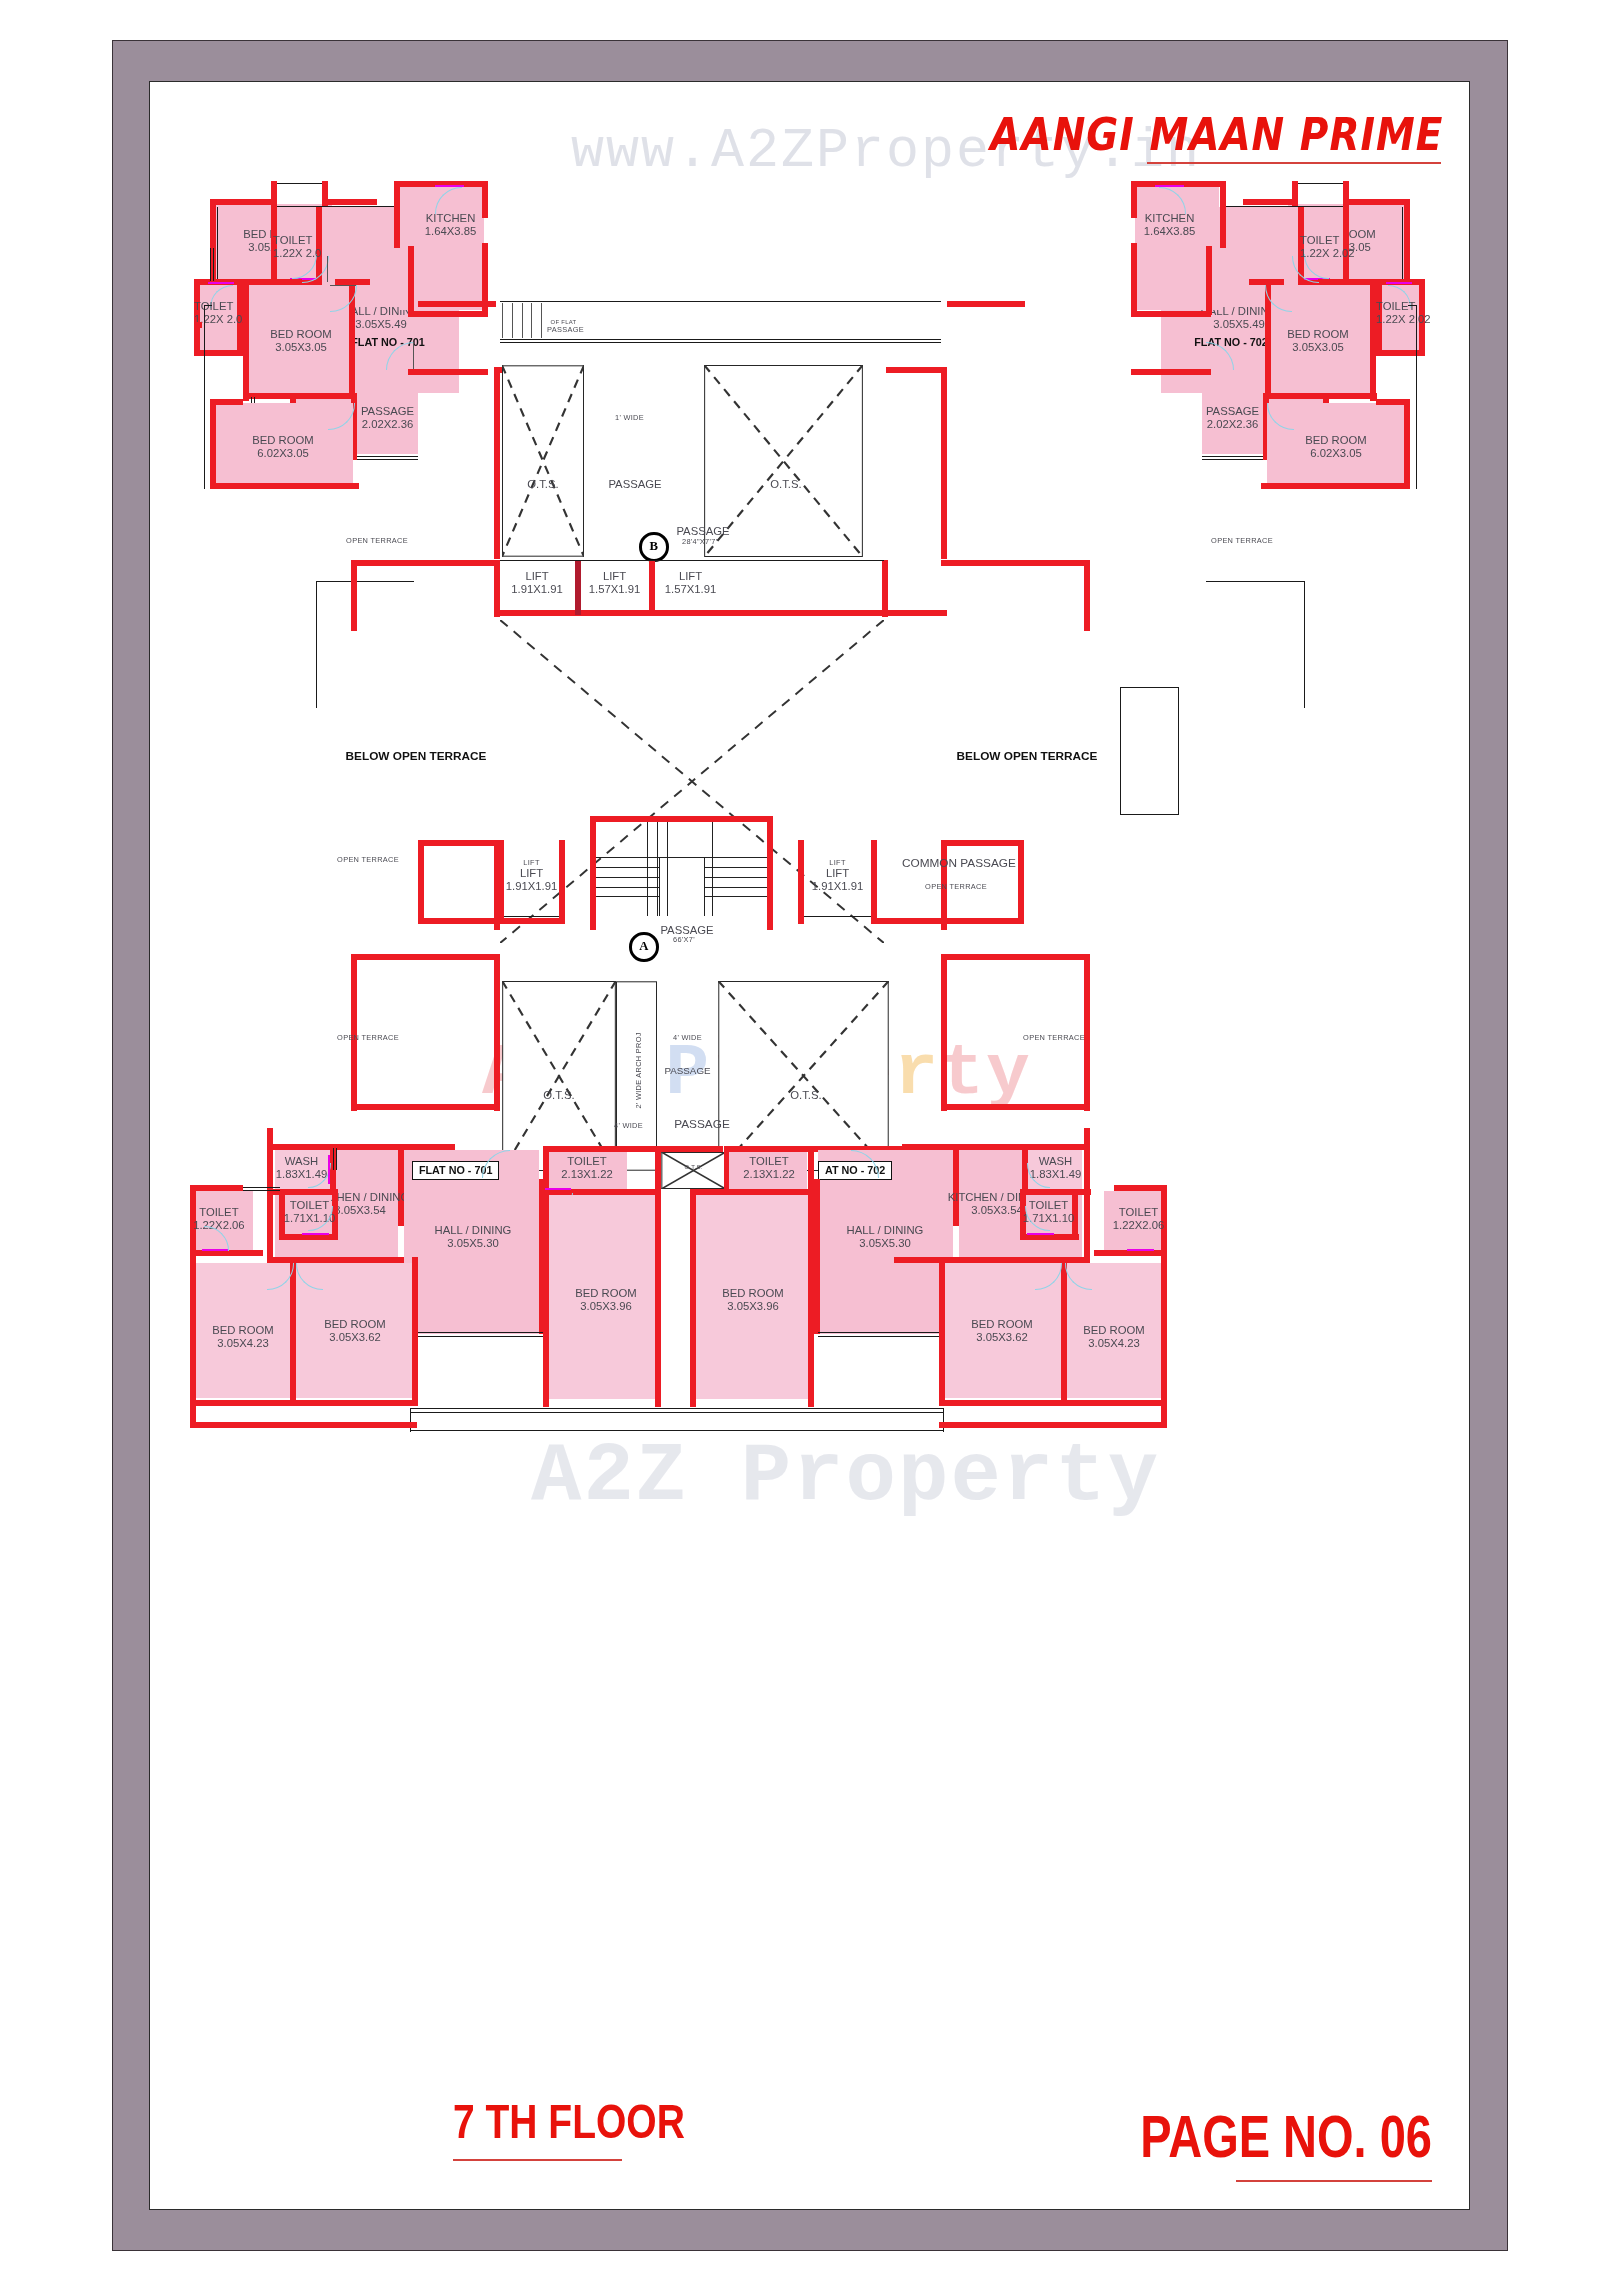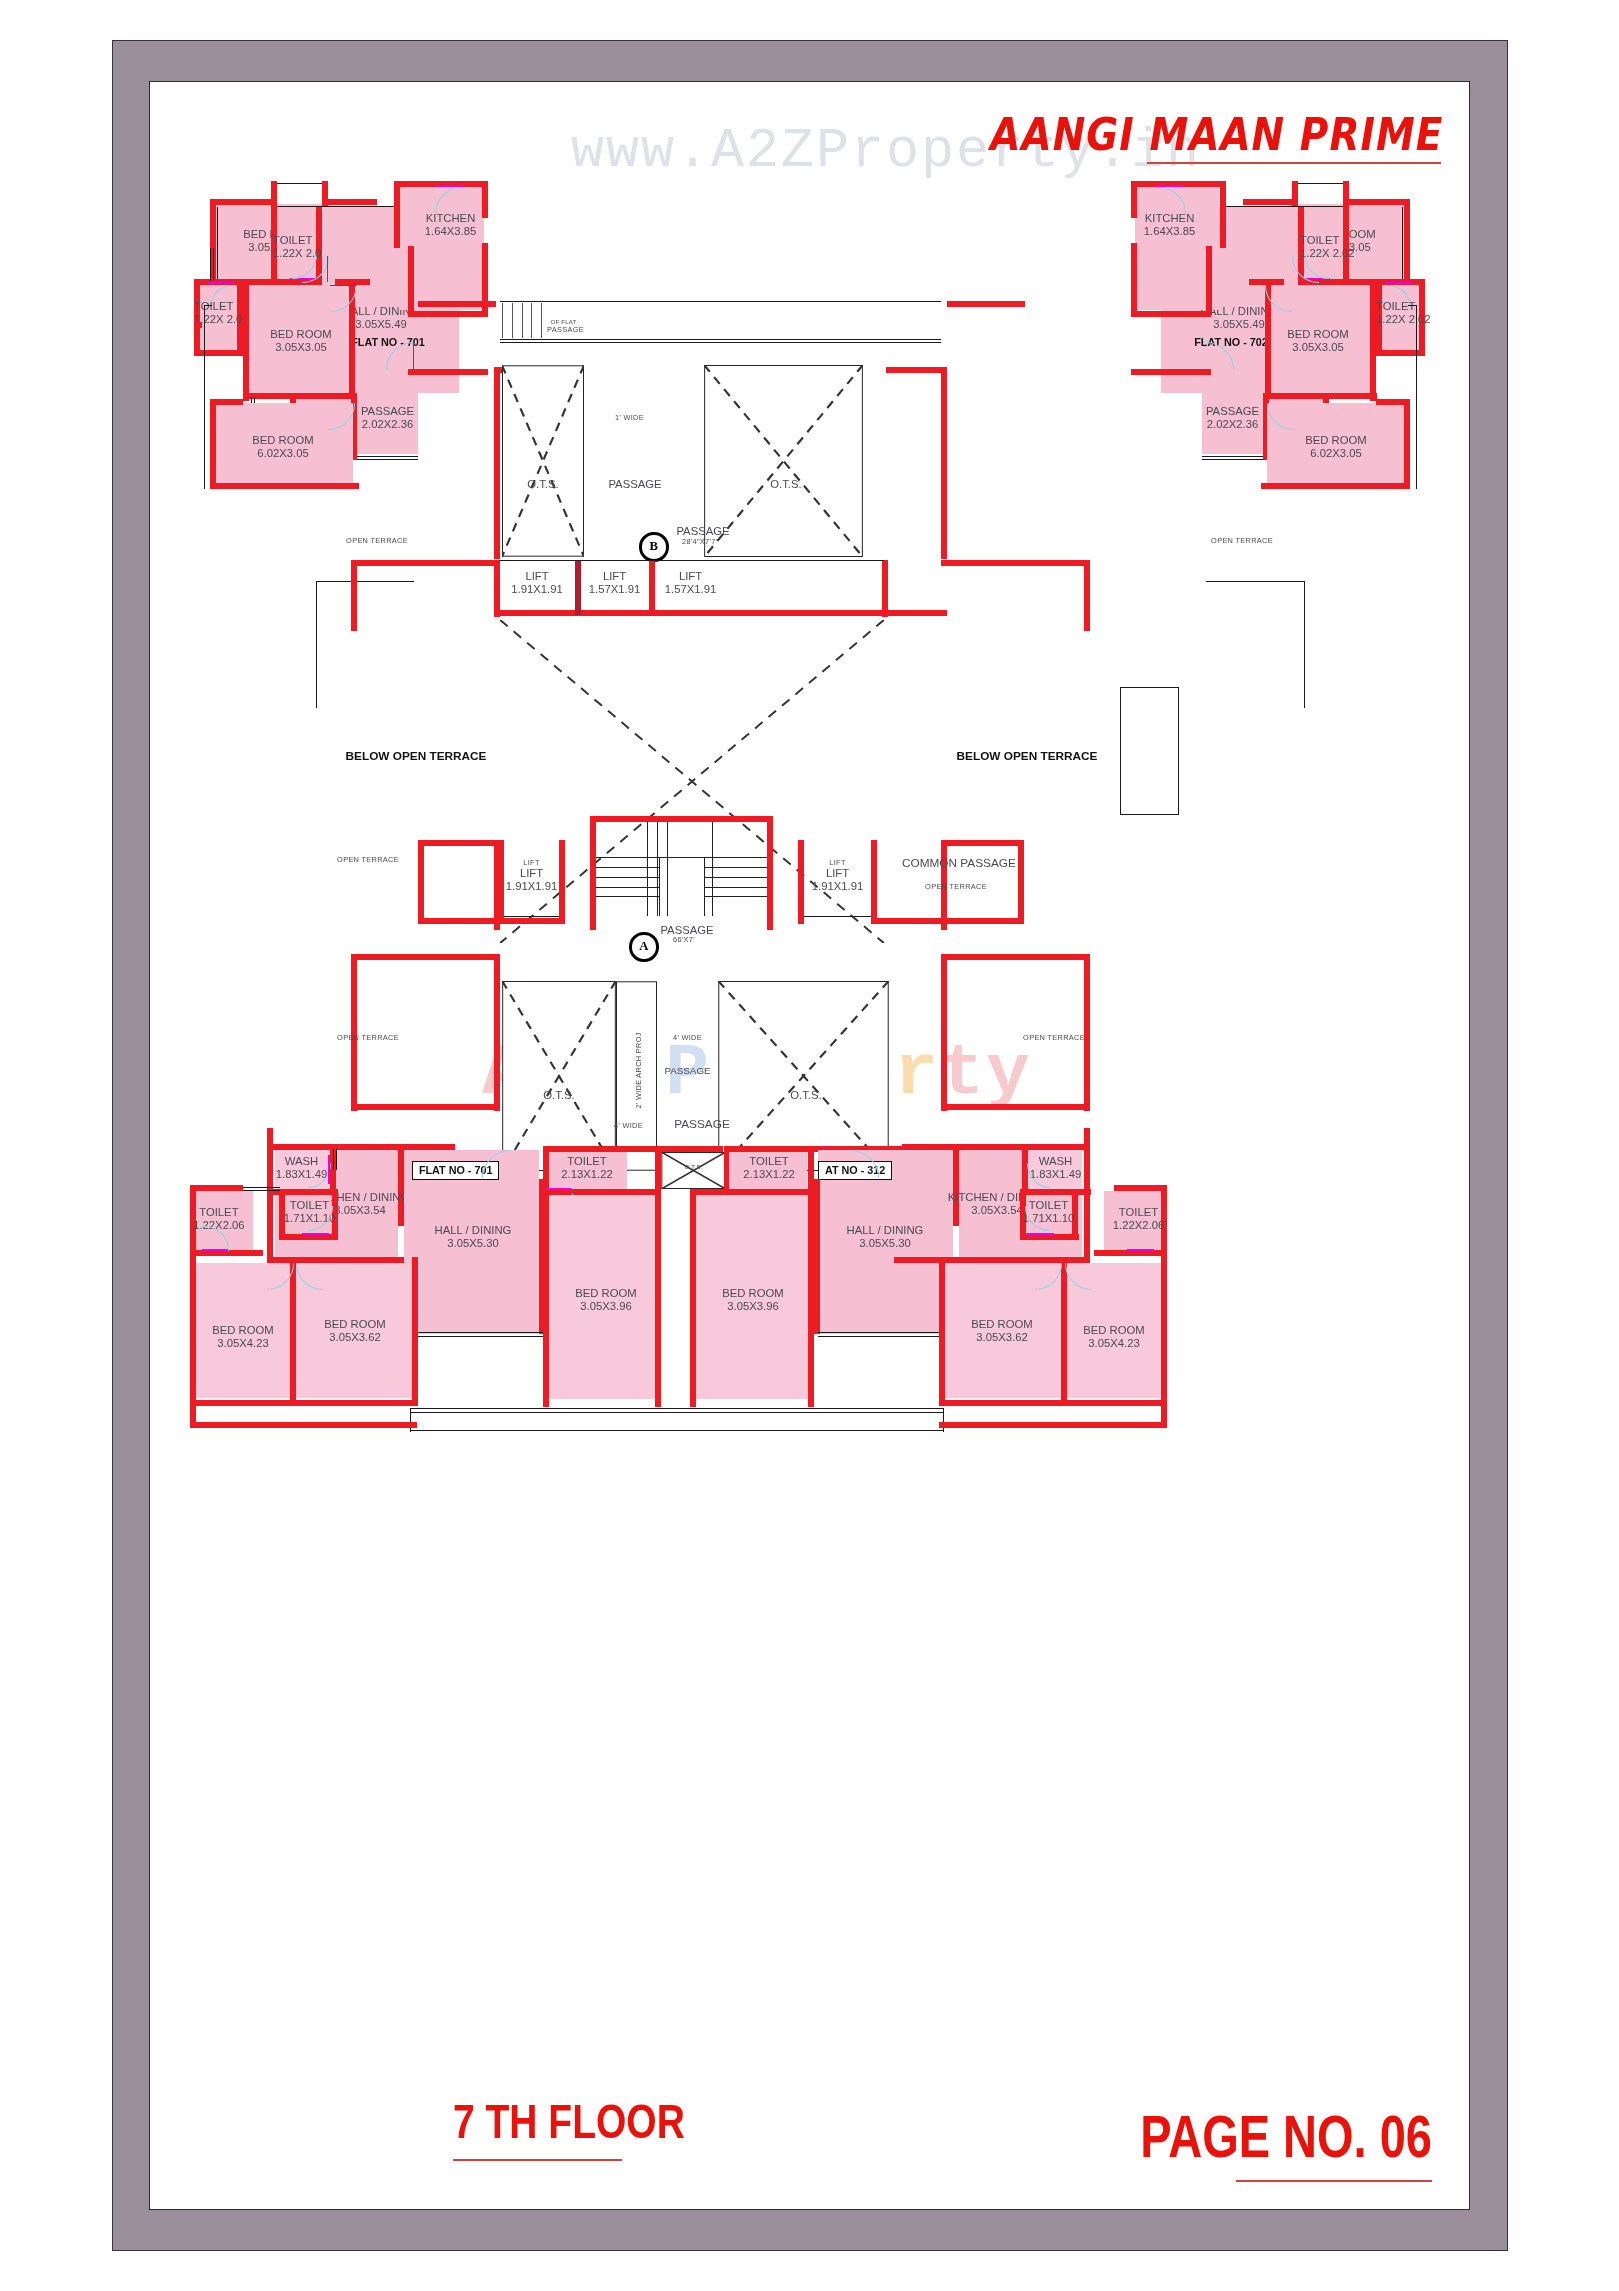--- a/index.html
+++ b/index.html
@@ -81,20 +81,23 @@
   <div class="frame-band"></div>
   <div class="frame-inner-line"></div>
 
   <div class="sheet">
 
     <div class="wm wm-top">www.A2ZProperty.in</div>
     <div class="title">AANGI MAAN PRIME</div>
     <div class="title-rule"></div>
 
     <div class="wm wm-mid">
+      <span class="a">A</span><span class="two">2</span><span class="z">Z</span>&nbsp;<span class="p">P</span><span class="r">r</span><span class="o">o</span><span class="pe">p</span><span class="r">e</span><span class="o">r</span><span class="y">ty</span>
+    </div>
+    <div class="wm wm-low">
       <span class="a">A</span><span class="two">2</span><span class="z">Z</span>&nbsp;<span class="p">P</span><span class="r">r</span><span class="o">o</span><span class="pe">p</span><span class="r">e</span><span class="o">r</span><span class="y">ty</span>
     </div>
 
     <div class="rm" style="left:57px;top:113px;width:116px;height:76px;"></div>
     <div class="wall" style="left:51px;top:108px;width:5.9px;height:86px;"></div>
     <div class="wall" style="left:51px;top:108px;width:67px;height:5.9px;"></div>
     <div class="wall" style="left:112px;top:90px;width:5.9px;height:25.5px;"></div>
     <div class="wall" style="left:163px;top:90px;width:5.9px;height:25.5px;"></div>
     <div class="wall" style="left:163px;top:108px;width:55px;height:5.9px;"></div>
     <div class="thin" style="left:118px;top:92px;width:45px;height:1px;"></div>
@@ -589,21 +592,21 @@
     <div class="wall" style="left:649px;top:1104px;width:5.9px;height:212px;"></div>
     <div class="wall" style="left:531px;top:1098px;width:5.9px;height:218px;"></div>
     <div class="lbl" style="left:543px;top:1196px;width:102px;">
       <span>BED ROOM</span><br><span>3.05X3.96</span>
     </div>
 
     <div class="rm" style="left:659px;top:1059px;width:135px;height:184px;"></div>
     <div class="lbl" style="left:665px;top:1133px;width:122px;">
       <span>HALL / DINING</span><br><span>3.05X5.30</span>
     </div>
-    <div class="lbl flatbox" style="left:659px;top:1070px;">AT NO - 312</div>
+    <div class="lbl flatbox" style="left:659px;top:1070px;">AT NO - 702</div>
     <div class="wall" style="left:655px;top:1088px;width:5.9px;height:155px;"></div>
     <div class="thin" style="left:659px;top:1241px;width:139px;height:1px;"></div>
     <div class="thin" style="left:659px;top:1245px;width:139px;height:1px;"></div>
     <div class="door door-r" style="left:692px;top:1059px;width:27.4px;height:27.4px;"></div>
 
     <div class="rm" style="left:800px;top:1059px;width:123px;height:108px;"></div>
     <div class="wall" style="left:925px;top:1053px;width:5.9px;height:120px;"></div>
     <div class="wall" style="left:743px;top:1053px;width:188px;height:5.9px;"></div>
     <div class="wall" style="left:794px;top:1053px;width:5.9px;height:82px;"></div>
     <div class="wall" style="left:735px;top:1166px;width:196px;height:5.9px;"></div>

